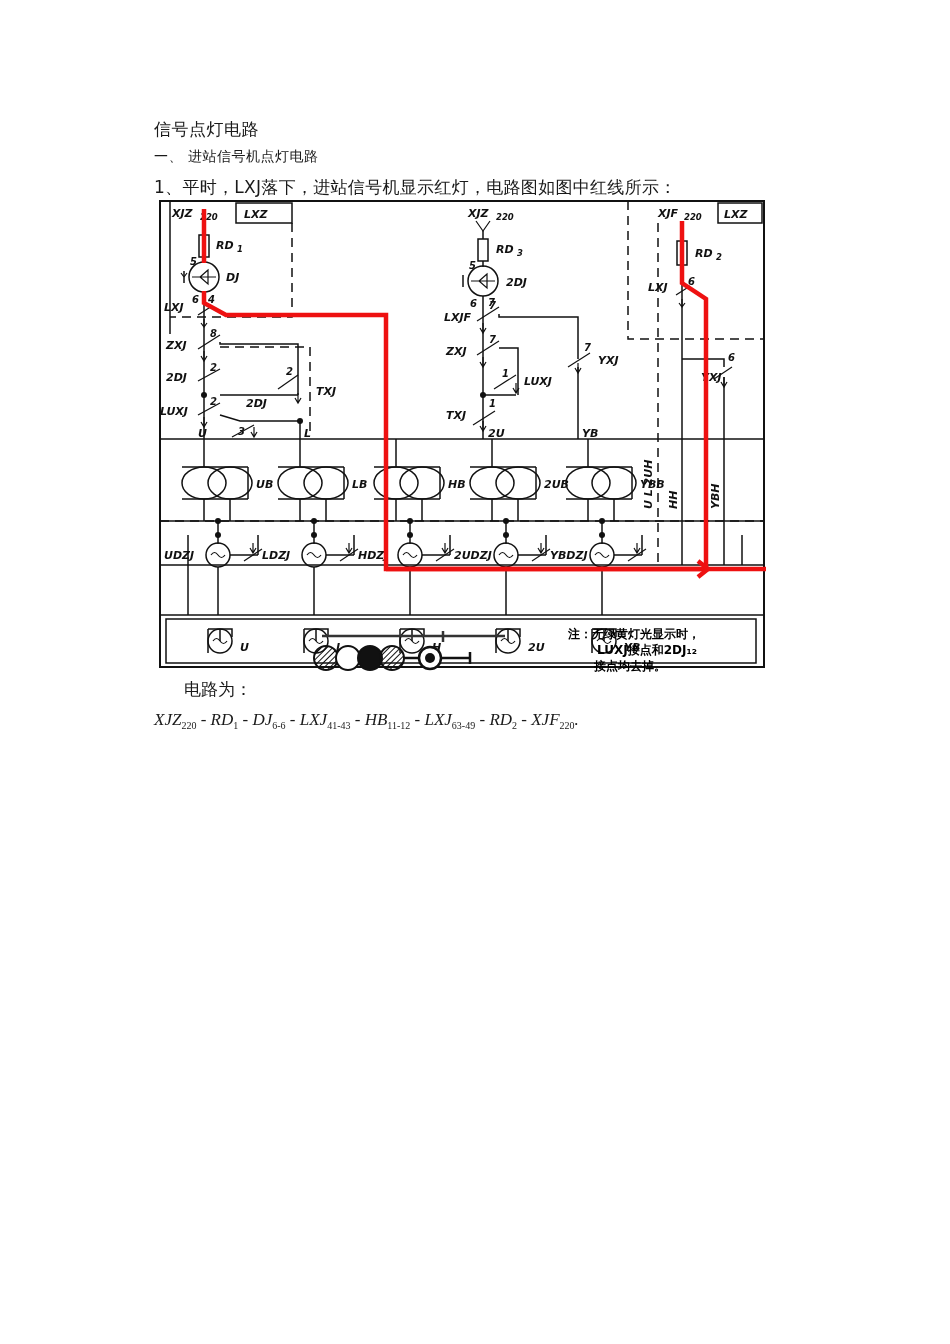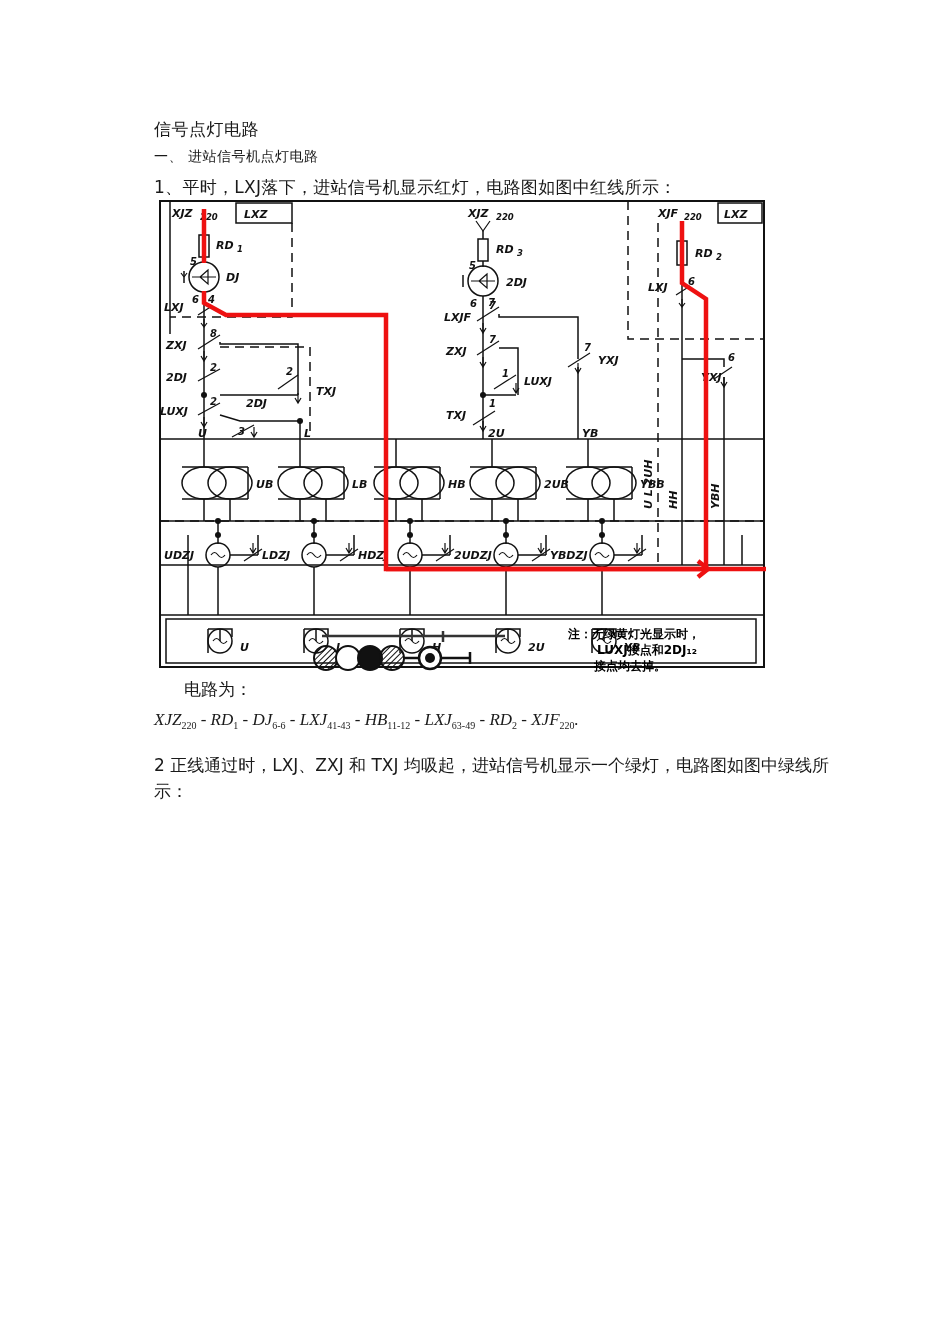--- a/index.html
+++ b/index.html
@@ -375,15 +375,14 @@
   <div style="position:absolute;left:558px;top:626px;font-family:'DejaVu Sans',sans-serif;font-weight:bold;font-size:12px;line-height:16px;color:#000000;">
     <div><span>注：</span><span>无绿黄灯光显示时，</span></div>
     <div style="padding-left:26px;text-align:center;">LUXJ接点和2DJ₁₂</div>
     <div style="padding-left:26px;">接点均去掉。</div>
   </div>
 
   <div class="txt t-circuit-for">电路为：</div>
 
   <div class="txt t-formula" id="formula"><span>XJZ<sub>220</sub></span> <span>-</span> <span>RD<sub>1</sub></span> <span>-</span> <span>DJ<sub>6-6</sub></span> <span>-</span> <span>LXJ<sub>41-43</sub></span> <span>-</span> <span>HB<sub>11-12</sub></span> <span>-</span> <span>LXJ<sub>63-49</sub></span> <span>-</span> <span>RD<sub>2</sub></span> <span>-</span> <span>XJF<sub>220</sub></span>.</div>
 
-  <div class="txt t-line2">2 正线通过时，LXJ、ZXJ 和 TXJ 均吸起，进站信号机显示一个绿灯，电路图如图中绿线所示：</div>
 
 </div>
 
 </body></html>

